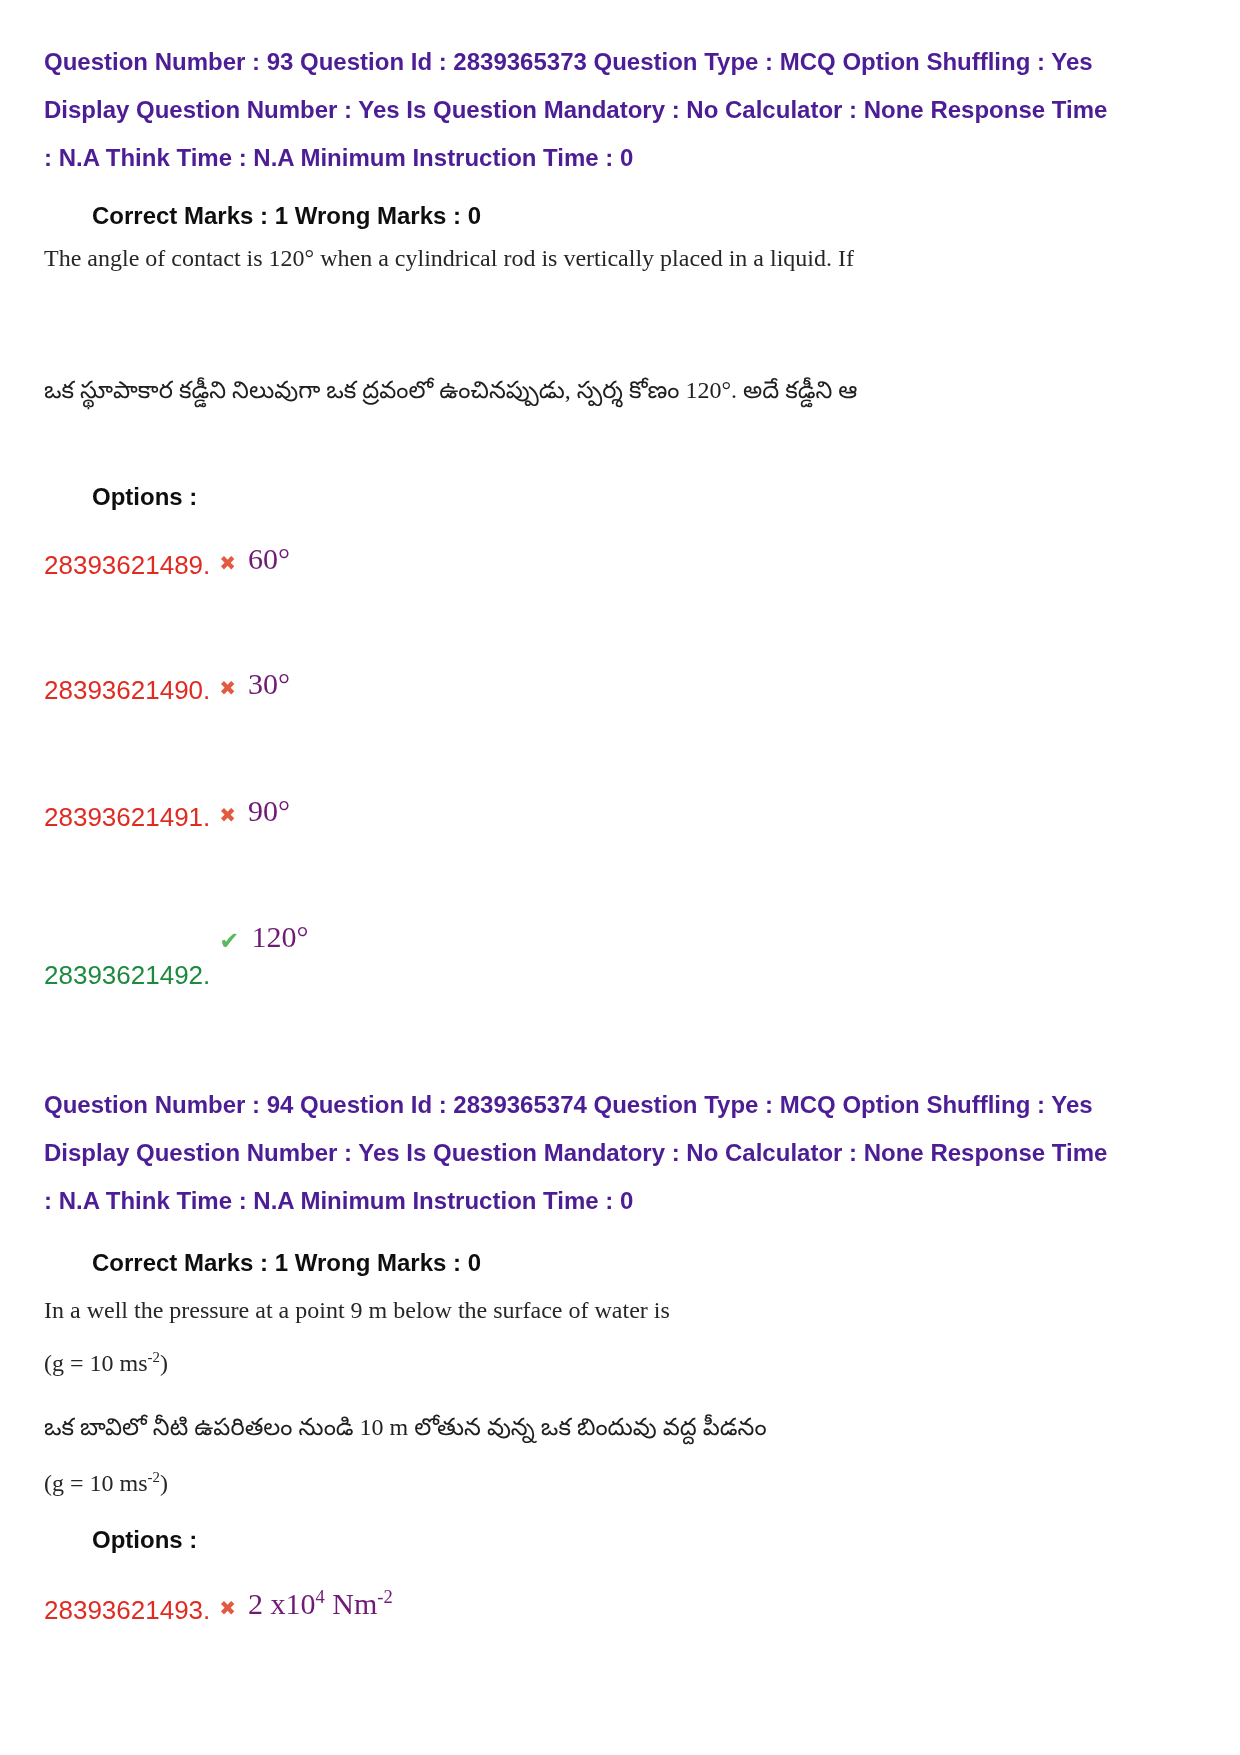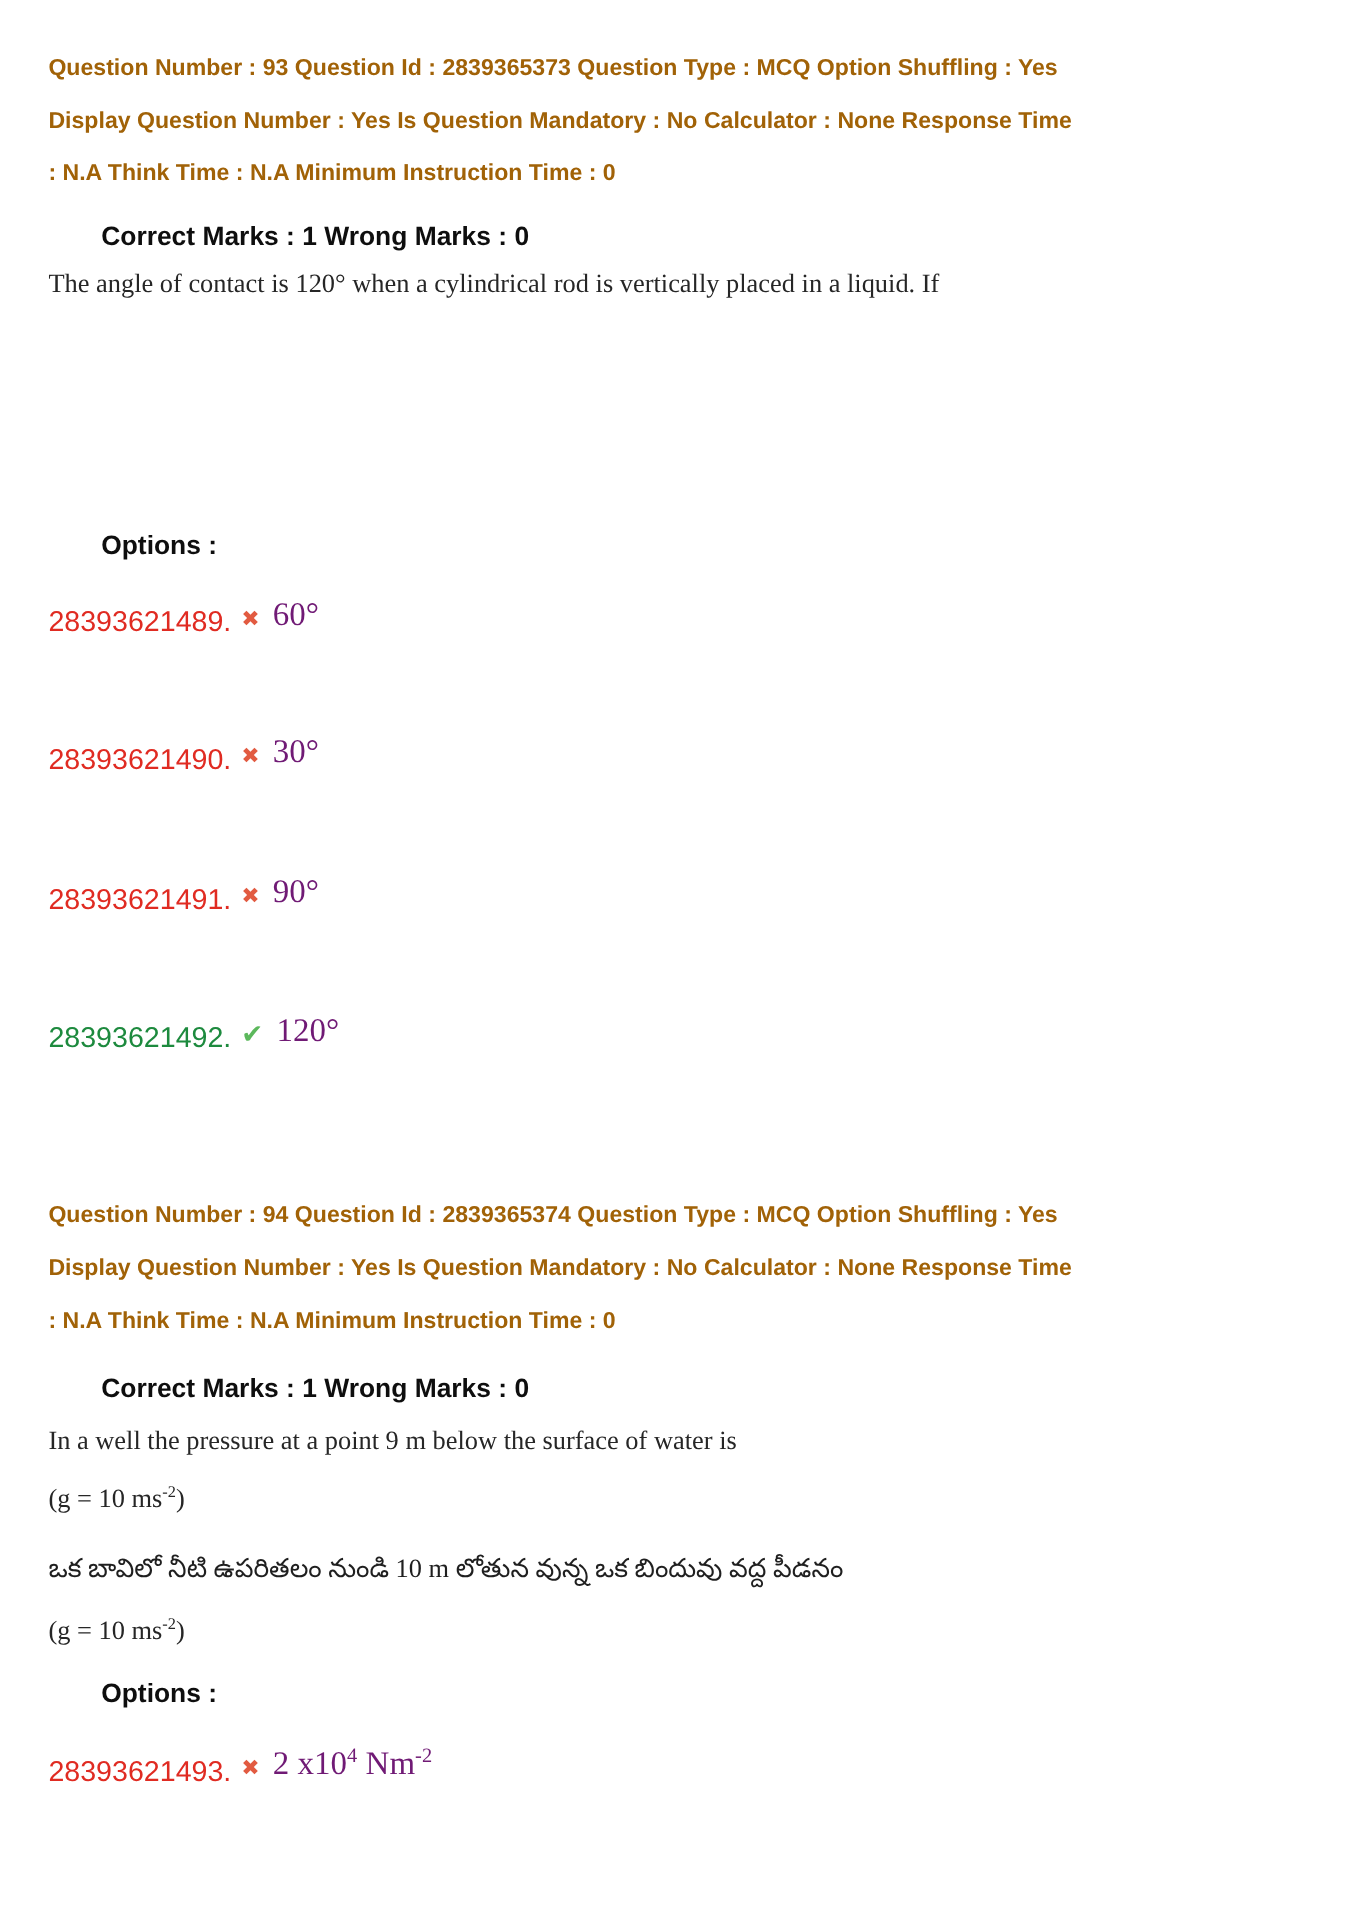--- a/index.html
+++ b/index.html
@@ -2,29 +2,29 @@
 <html><head>
 <meta charset="utf-8">
 <style>
   html,body{margin:0;padding:0;background:#ffffff;}
   body{
     width:1240px;height:1755px;position:relative;
     font-family:"Liberation Sans",sans-serif;color:#0d0d0d;
     overflow:hidden;
   }
   .abs{position:absolute;left:44px;}
-  .meta-block{font-weight:700;font-size:21px;line-height:48px;width:1170px;color:#a16207;}
+  .meta-block{font-weight:700;font-size:24px;line-height:48px;width:1170px;color:#4c1d95;}
   .meta-line{white-space:nowrap;}
   .bold-line{font-weight:700;font-size:24px;line-height:48px;white-space:nowrap;color:#0e0e0e;margin-left:48px;}
   .serif-line{font-family:"Liberation Serif",serif;font-size:24px;line-height:52px;white-space:nowrap;color:#262626;}
   .telugu-line{font-family:"Liberation Serif",serif;font-size:24px;line-height:52px;white-space:nowrap;color:#1f1f1f;}
   .option-row{position:absolute;left:44px;display:flex;align-items:flex-start;line-height:40px;}
   .opt-id{font-size:26px;font-family:"Liberation Sans",sans-serif;}
   .opt-id.wrong{color:#e02b22;}
-  .opt-id.correct{color:#1d8a3e;}
+  .opt-id.correct{color:#1d8a3e;margin-top:32px;}
   .opt-mark{font-size:20px;margin-left:9px;position:relative;top:-2px;}
   .opt-mark.wrong-mark{color:#e25b41;}
   .opt-mark.correct-mark{color:#5cb85c;font-size:24px;}
   .opt-value{font-family:"Liberation Serif",serif;font-size:30px;color:#701a75;margin-left:12px;position:relative;top:-6px;}
   sup{font-size:0.62em;line-height:0;}
 </style>
 </head>
 <body>
 
 <div class="abs meta-block" style="top:38px">
@@ -33,20 +33,21 @@
   <div class="meta-line">: N.A Think Time : N.A Minimum Instruction Time : 0</div>
 </div>
 
 <div class="abs bold-line" style="top:192px">Correct Marks : 1 Wrong Marks : 0</div>
 
 <div class="abs" style="top:232px">
   <div class="serif-line">The angle of contact is 120° when a cylindrical rod is vertically placed in a liquid. If</div>
 </div>
 
 <div class="abs" style="top:364px">
+  <div class="telugu-line">ఒక స్థూపాకార కడ్డీని నిలువుగా ఒక ద్రవంలో ఉంచినప్పుడు, స్పర్శ కోణం 120°. అదే కడ్డీని ఆ</div>
 </div>
 
 <div class="abs bold-line" style="top:473px">Options :</div>
 
 <div class="option-row" style="top:545px">
   <span class="opt-id wrong">28393621489.</span>
   <span class="opt-mark wrong-mark">✖</span>
   <span class="opt-value">60°</span>
 </div>
 

